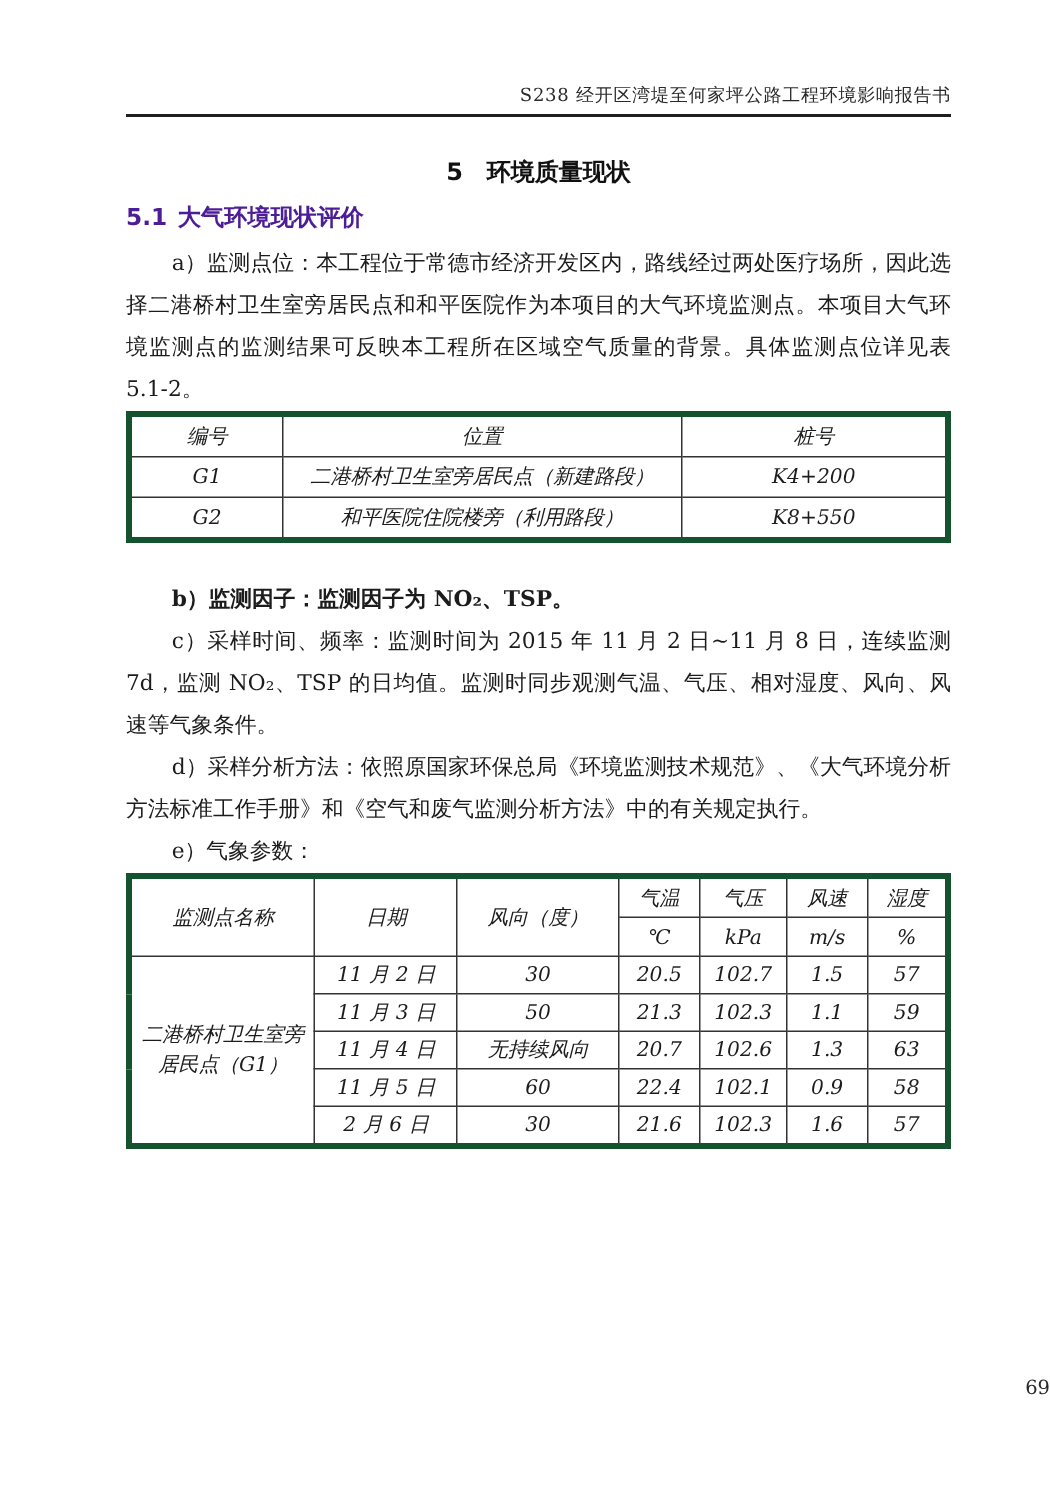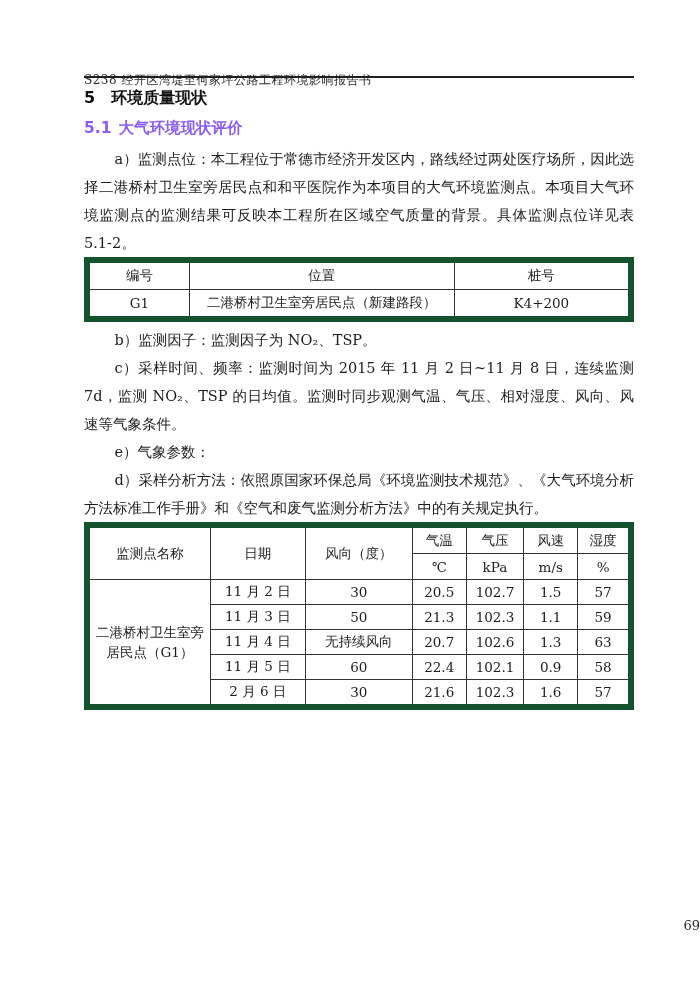--- a/index.html
+++ b/index.html
@@ -7,65 +7,66 @@
     width:700px; height:990px;
     background:#ffffff;
     font-family:"DejaVu Serif","Liberation Serif",serif;
     color:#1c1c1c;
     -webkit-font-smoothing:antialiased;
   }
   .page { position:relative; width:700px; height:990px; background:#fff; overflow:hidden; }
 
   
   .running-head {
-    position:absolute; top:72px; left:84px; right:66px;
-    text-align:left; font-size:12px; color:#2a2a2a;
+    position:absolute; top:55px; left:84px; right:66px;
+    text-align:right; font-size:12px; color:#2a2a2a;
     letter-spacing:0.5px;
   }
   .head-rule {
     position:absolute; top:76px; left:84px; right:66px;
     border-top:2px solid #1f1f1f;
   }
 
   .content { position:absolute; top:86px; left:84px; width:550px; }
 
   .h1 {
     font-family:"DejaVu Sans","Liberation Sans",sans-serif;
     font-weight:bold; font-size:16px; color:#111;
-    margin:2px 0 8px 0;
+    margin:19px 0 8px 0;
+    text-align:center;
   }
   .h1 .num { margin-right:16px; }
   .h2 {
     font-family:"DejaVu Sans","Liberation Sans",sans-serif;
-    font-weight:bold; font-size:15.5px; color:#8b5cf6;
+    font-weight:bold; font-size:15.5px; color:#4c1d95;
     margin:9px 0 6px 0;
   }
   .h2 .num { margin-right:7px; }
   .h3 {
     font-size:14.5px; font-weight:normal; color:#1c1c1c;
     margin:7px 0 6px 0;
   }
   .h3 .num { margin-right:18px; }
 
   p.body {
     font-size:14.5px; line-height:28px;
     text-align:justify; text-justify:inter-ideograph;
     text-indent:2.1em;
     margin:0;
   }
-  p.mt { margin-top:4px; }
+  p.mt { margin-top:24px;font-weight:bold; }
 
   .caption {
     text-align:center; font-weight:bold; font-size:14.5px;
     margin:10px 0 8px 0; color:#111;
   }
   .caption .cap-gap { display:inline-block; width:26px; }
 
   table { border-collapse:collapse; width:100%; table-layout:fixed; }
-  .tbl { border:6px solid #14532d; font-size:13.5px; }
+  .tbl { border:4px solid #14532d; font-size:13.5px;font-style:italic; }
   .tbl td, .tbl th {
     border:1px solid #333;
     text-align:center; vertical-align:middle;
     font-weight:normal; color:#1c1c1c;
     padding:2px 4px;
   }
   .tbl1 td { height:22px; }
   .tbl2 .hdr td { height:21px; }
   .tbl2 .dr td { height:20px; }
   .site-cell { line-height:20px; }
@@ -108,27 +109,32 @@
         <tr>
           <td>编号</td>
           <td>位置</td>
           <td>桩号</td>
         </tr>
         <tr>
           <td>G1</td>
           <td>二港桥村卫生室旁居民点（新建路段）</td>
           <td>K4+200</td>
         </tr>
+        <tr>
+          <td>G2</td>
+          <td>和平医院住院楼旁（利用路段）</td>
+          <td>K8+550</td>
+        </tr>
       </tbody>
     </table>
 
     <p class="body mt">b）监测因子：监测因子为 NO₂、TSP。</p>
     <p class="body">c）采样时间、频率：监测时间为 2015 年 11 月 2 日~11 月 8 日，连续监测 7d，监测 NO₂、TSP 的日均值。监测时同步观测气温、气压、相对湿度、风向、风速等气象条件。</p>
+    <p class="body">d）采样分析方法：依照原国家环保总局《环境监测技术规范》、《大气环境分析方法标准工作手册》和《空气和废气监测分析方法》中的有关规定执行。</p>
     <p class="body">e）气象参数：</p>
-    <p class="body">d）采样分析方法：依照原国家环保总局《环境监测技术规范》、《大气环境分析方法标准工作手册》和《空气和废气监测分析方法》中的有关规定执行。</p>
 
 
     <table class="tbl tbl2">
       <colgroup>
         <col style="width:22.7%">
           <col style="width:17.4%">
           <col style="width:19.7%">
         <col style="width:9.9%">
           <col style="width:10.6%">
           <col style="width:9.9%">

